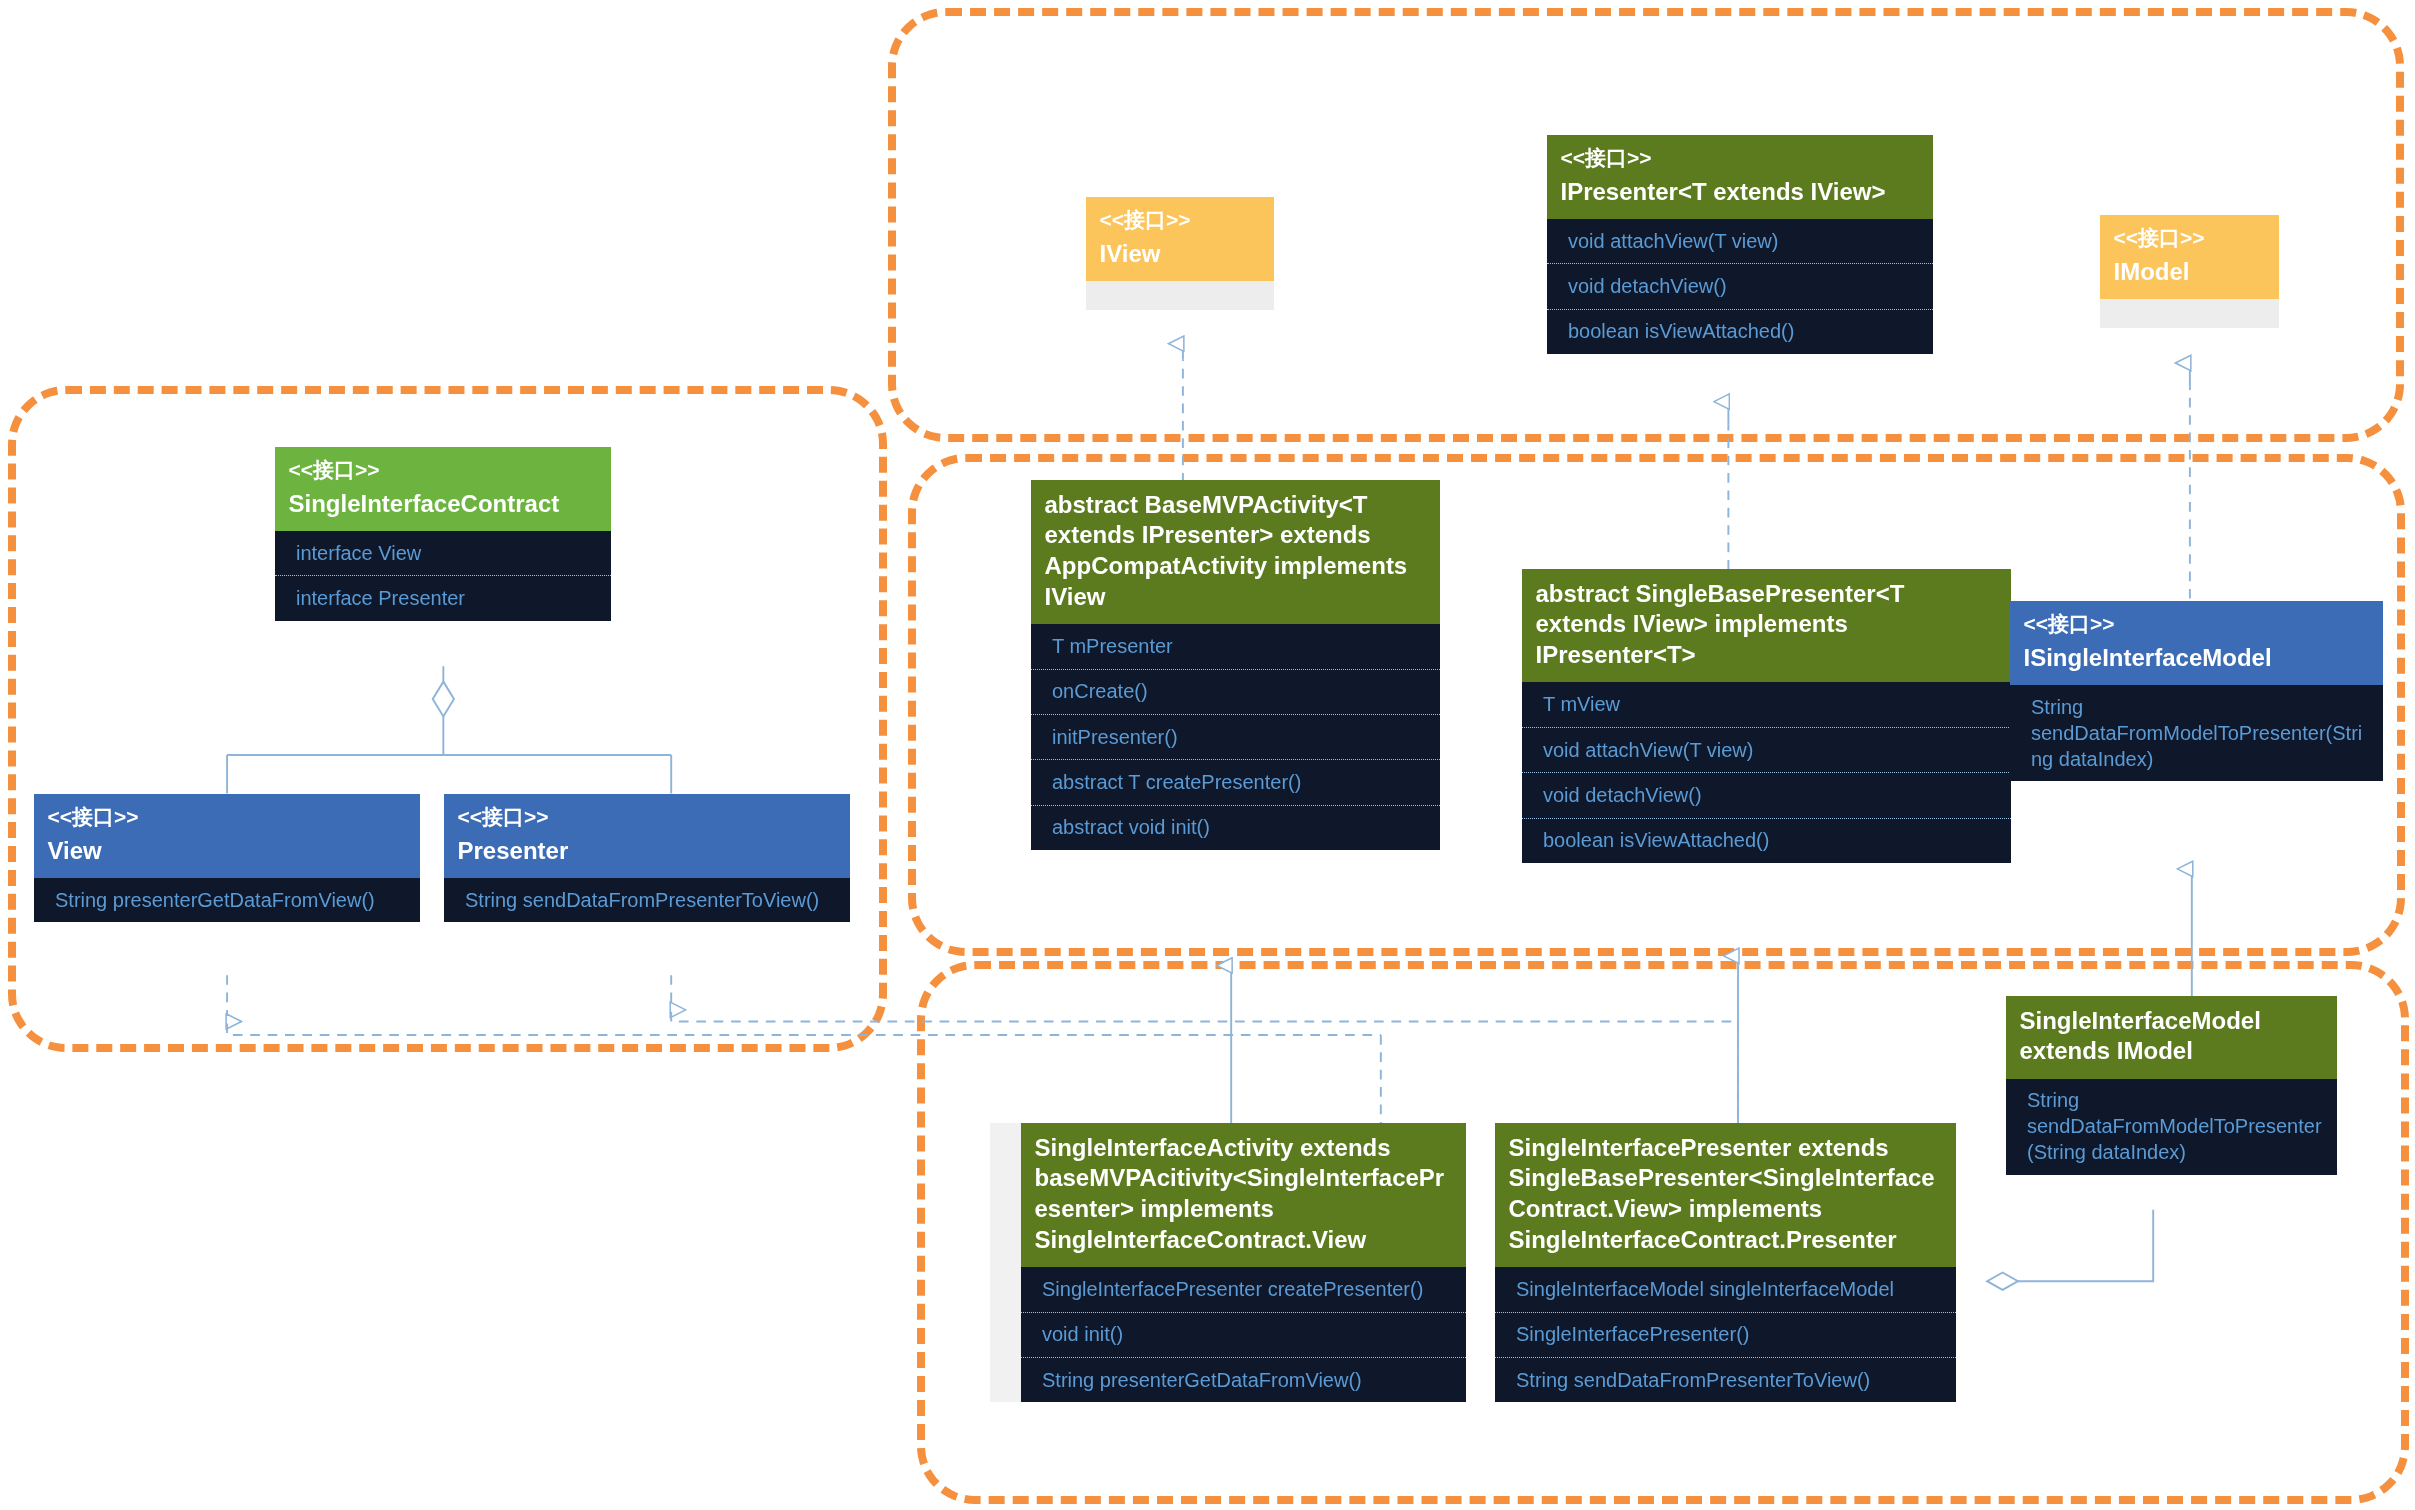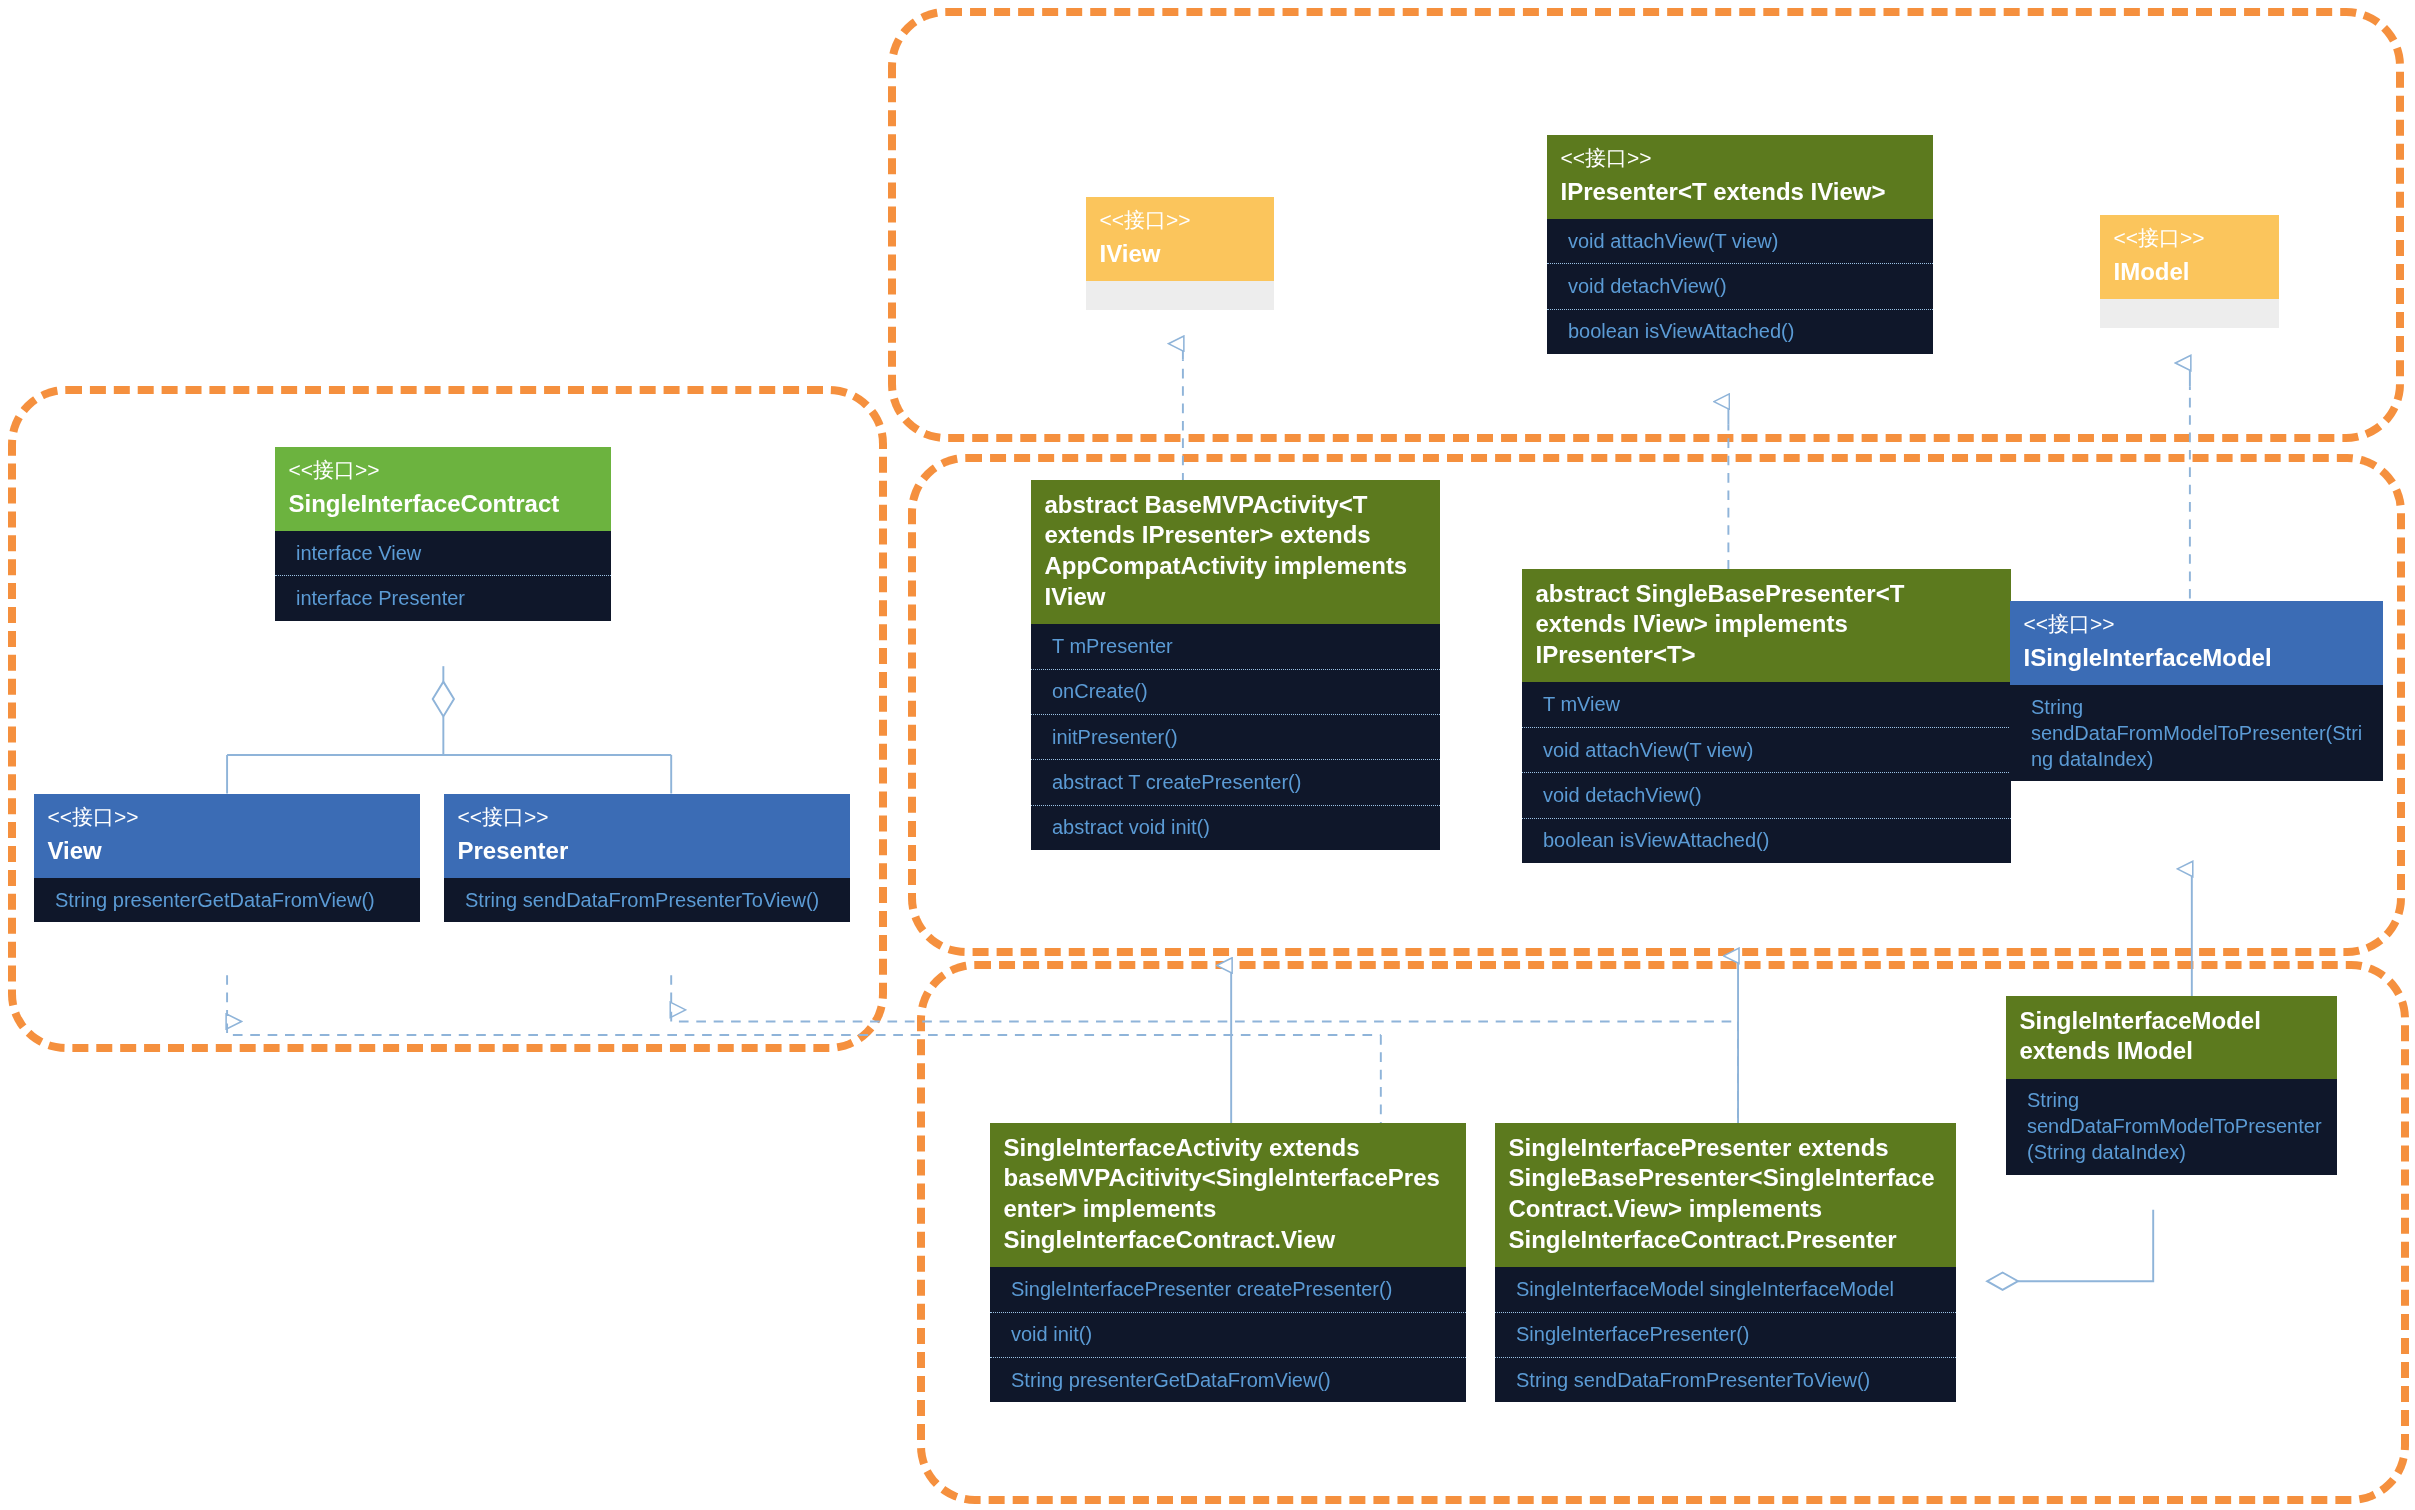--- a/index.html
+++ b/index.html
@@ -42,21 +42,21 @@
   .uml .head.green-dark  { background: #5C7A1E; }
   .uml .head.green-light { background: #6CB33F; }
   .uml .head.blue        { background: #3B6CB5; }
   .uml .head.amber       { background: #FBC55C; }
   .stereo {
     font-size: 21px;
     line-height: 1.25;
     display: block;
     margin-bottom: 5.8px;
     color: #ffffff;
-    font-weight: normal;
+    font-weight: bold;
   }
   .cname {
     font-size: 24px;
     font-weight: bold;
     display: block;
     color: #ffffff;
     word-wrap: break-word;
   }
   .cname.plain { font-weight: bold; }
   .members {
@@ -242,21 +242,21 @@
 
   <div class="uml" style="left:2006px; top:996px; width:331px;">
     <div class="head green-dark">
       <span class="cname plain">SingleInterfaceModel extends IModel</span>
     </div>
     <div class="members">
       <div class="member">String sendDataFromModelToPresenter(String dataIndex)</div>
     </div>
   </div>
 
-  <div class="uml" style="left:990px; top:1123px; width:476px;">
+  <div class="uml" style="left:990px; top:1123px; width:476px;padding-left:31px;">
     <div class="head green-dark">
       <span class="cname plain">SingleInterfaceActivity extends baseMVPAcitivity&lt;SingleInterfacePresenter&gt; implements SingleInterfaceContract.View</span>
     </div>
     <div class="members">
       <div class="member">SingleInterfacePresenter createPresenter()</div>
       <div class="member">void init()</div>
       <div class="member">String presenterGetDataFromView()</div>
     </div>
   </div>
 

